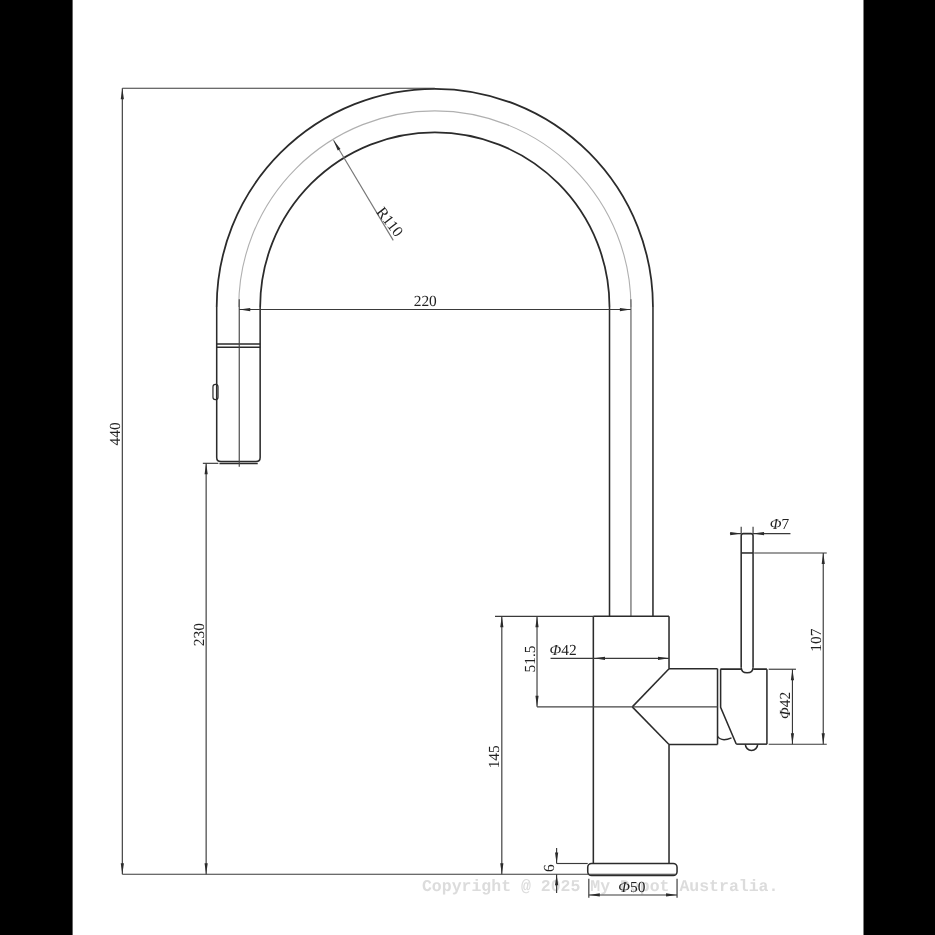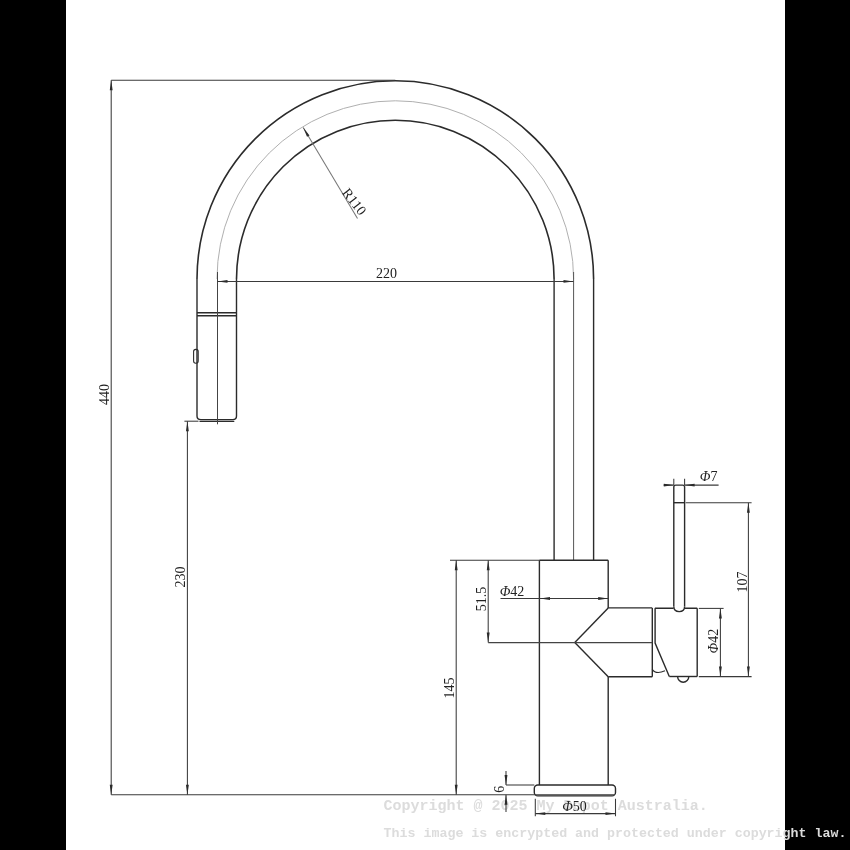--- a/index.html
+++ b/index.html
@@ -14,21 +14,20 @@
 </head>
 <body>
 <div id="canvas">
 
   <div class="bar" style="left:0;width:66px;"></div>
 
   <div class="bar" style="left:785px;width:65px;"></div>
 
   <div class="wm" style="left:383.6px;top:798.2px;font-size:15px;letter-spacing:0;">Copyright @ 2025 My Depot Australia.</div>
 
-  <div class="wm" style="left:383.6px;top:826.1px;font-size:13.3px;letter-spacing:0;">This image is encrypted and protected under copyright law.</div>
 
   <svg width="850" height="850" viewBox="0 0 850 850">
     <g fill="none" stroke="#2b2b2b" stroke-width="1.4">
 
       <path d="M 197 279 A 198.3 198.3 0 0 1 593.6 279" stroke-width="1.6"></path>
 
       <path d="M 236.5 279 A 158.8 158.8 0 0 1 554.1 279" stroke-width="1.6"></path>
 
       <path d="M 217 279 A 178.3 178.3 0 0 1 573.6 279" stroke="#b0b0b0" stroke-width="1"></path>
 

